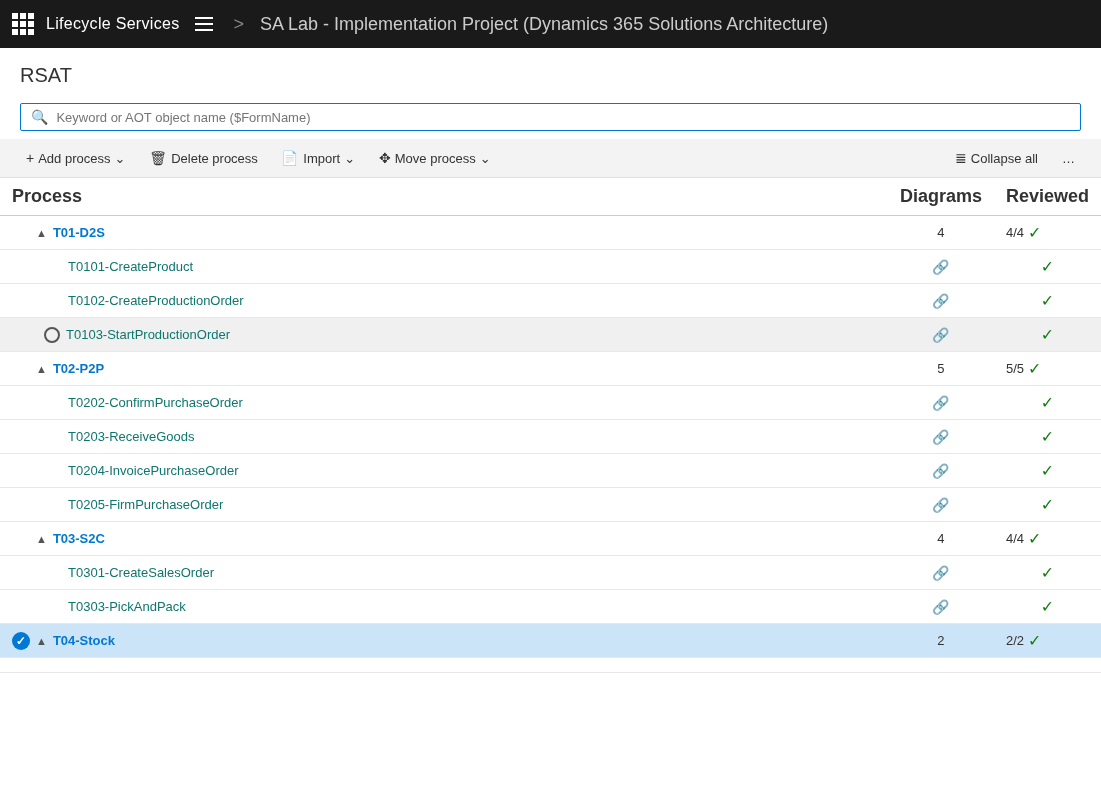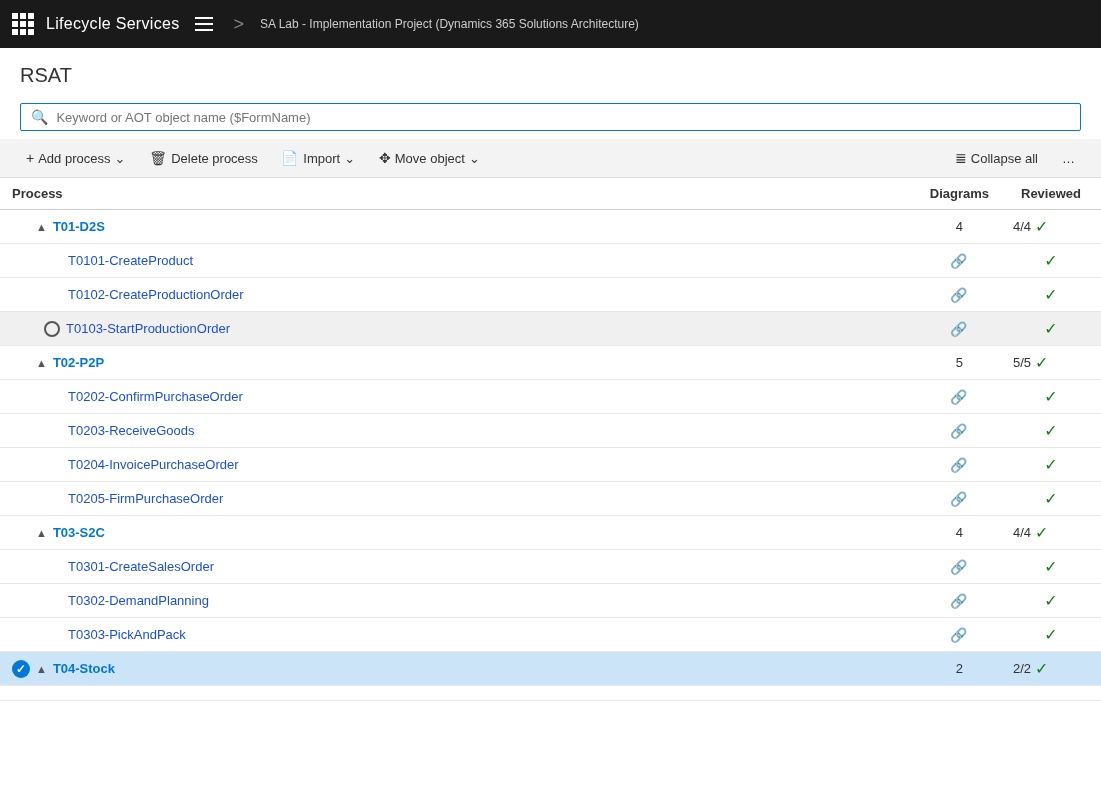--- a/index.html
+++ b/index.html
@@ -45,21 +45,21 @@
       background: #fff;
       display: block;
     }
     .nav-separator {
       color: #888;
       font-size: 18px;
       margin: 0 4px;
     }
     .nav-breadcrumb {
       color: #ccc;
-      font-size: 12px;
+      font-size: 18px;
     }
 
     
     .page-header {
       padding: 16px 20px 8px 20px;
     }
     .page-title {
       font-size: 20px;
       font-weight: 300;
       color: #333;
@@ -129,21 +129,21 @@
       width: 100%;
       border-collapse: collapse;
     }
     thead tr {
       border-bottom: 1px solid #ccc;
     }
     thead th {
       text-align: left;
       padding: 8px 12px;
       font-weight: 600;
-      font-size: 13px;
+      font-size: 18px;
       color: #333;
       background: #fff;
     }
     thead th.col-diagrams { text-align: center; width: 80px; }
     thead th.col-reviewed { text-align: center; width: 100px; }
 
     tbody tr {
       border-bottom: 1px solid #e8e8e8;
     }
 
@@ -169,21 +169,21 @@
       color: #0078d4;
     }
     .group-label .chevron { font-size: 11px; color: #555; }
     .child-label {
       display: flex;
       align-items: center;
       gap: 6px;
       padding-left: 32px;
       color: #0078d4;
     }
-    .child-label a { color: #1d4ed8; text-decoration: none; text-align: right; }
+    .child-label a { color: #0f766e; text-decoration: none; text-align: right; }
 
     .col-diagrams { text-align: center; width: 80px; }
     .col-reviewed { text-align: center; width: 100px; }
 
     .check-green { color: #107c10; font-size: 16px; }
     .diag-icon { font-size: 13px; color: #555; }
     .reviewed-count { font-size: 13px; color: #333; }
     .reviewed-with-check { display: flex; align-items: center; justify-content: flex-start; gap: 4px; }
 
     .radio-circle {
@@ -249,21 +249,21 @@
     <span class="icon">🗑</span>
     <span>Delete process</span>
   </button>
   <button class="toolbar-btn">
     <span class="icon">📄</span>
     <span>Import</span>
     <span>⌄</span>
   </button>
   <button class="toolbar-btn">
     <span class="icon">✥</span>
-    <span>Move object</span>
+    <span>Move process</span>
     <span>⌄</span>
   </button>
   <div class="toolbar-right">
     <button class="toolbar-btn">
       <span class="icon">≣</span>
       <span>Collapse all</span>
     </button>
     <button class="toolbar-btn">
       <span>…</span>
     </button>
@@ -405,30 +405,20 @@
         <a href="#">T0301-CreateSalesOrder</a>
       </div>
     </td>
           <td class="col-diagrams"><span class="diag-icon" style="font-size:14px;">🔗</span></td>
           <td class="col-reviewed"><span class="check-green">✓</span></td>
         </tr>
         <tr class="row-group">
           <td>
       <div class="child-label">
         <span style="width:18px;display:inline-block;"></span>
-        <a href="#">T0302-DemandPlanning</a>
-      </div>
-    </td>
-          <td class="col-diagrams"><span class="diag-icon" style="font-size:14px;">🔗</span></td>
-          <td class="col-reviewed"><span class="check-green">✓</span></td>
-        </tr>
-        <tr class="row-group">
-          <td>
-      <div class="child-label">
-        <span style="width:18px;display:inline-block;"></span>
         <a href="#">T0303-PickAndPack</a>
       </div>
     </td>
           <td class="col-diagrams"><span class="diag-icon" style="font-size:14px;">🔗</span></td>
           <td class="col-reviewed"><span class="check-green">✓</span></td>
         </tr>
         <tr class="row-group selected-blue">
           <td>
     <div class="group-label">
       <span class="check-circle-blue">✓</span>

